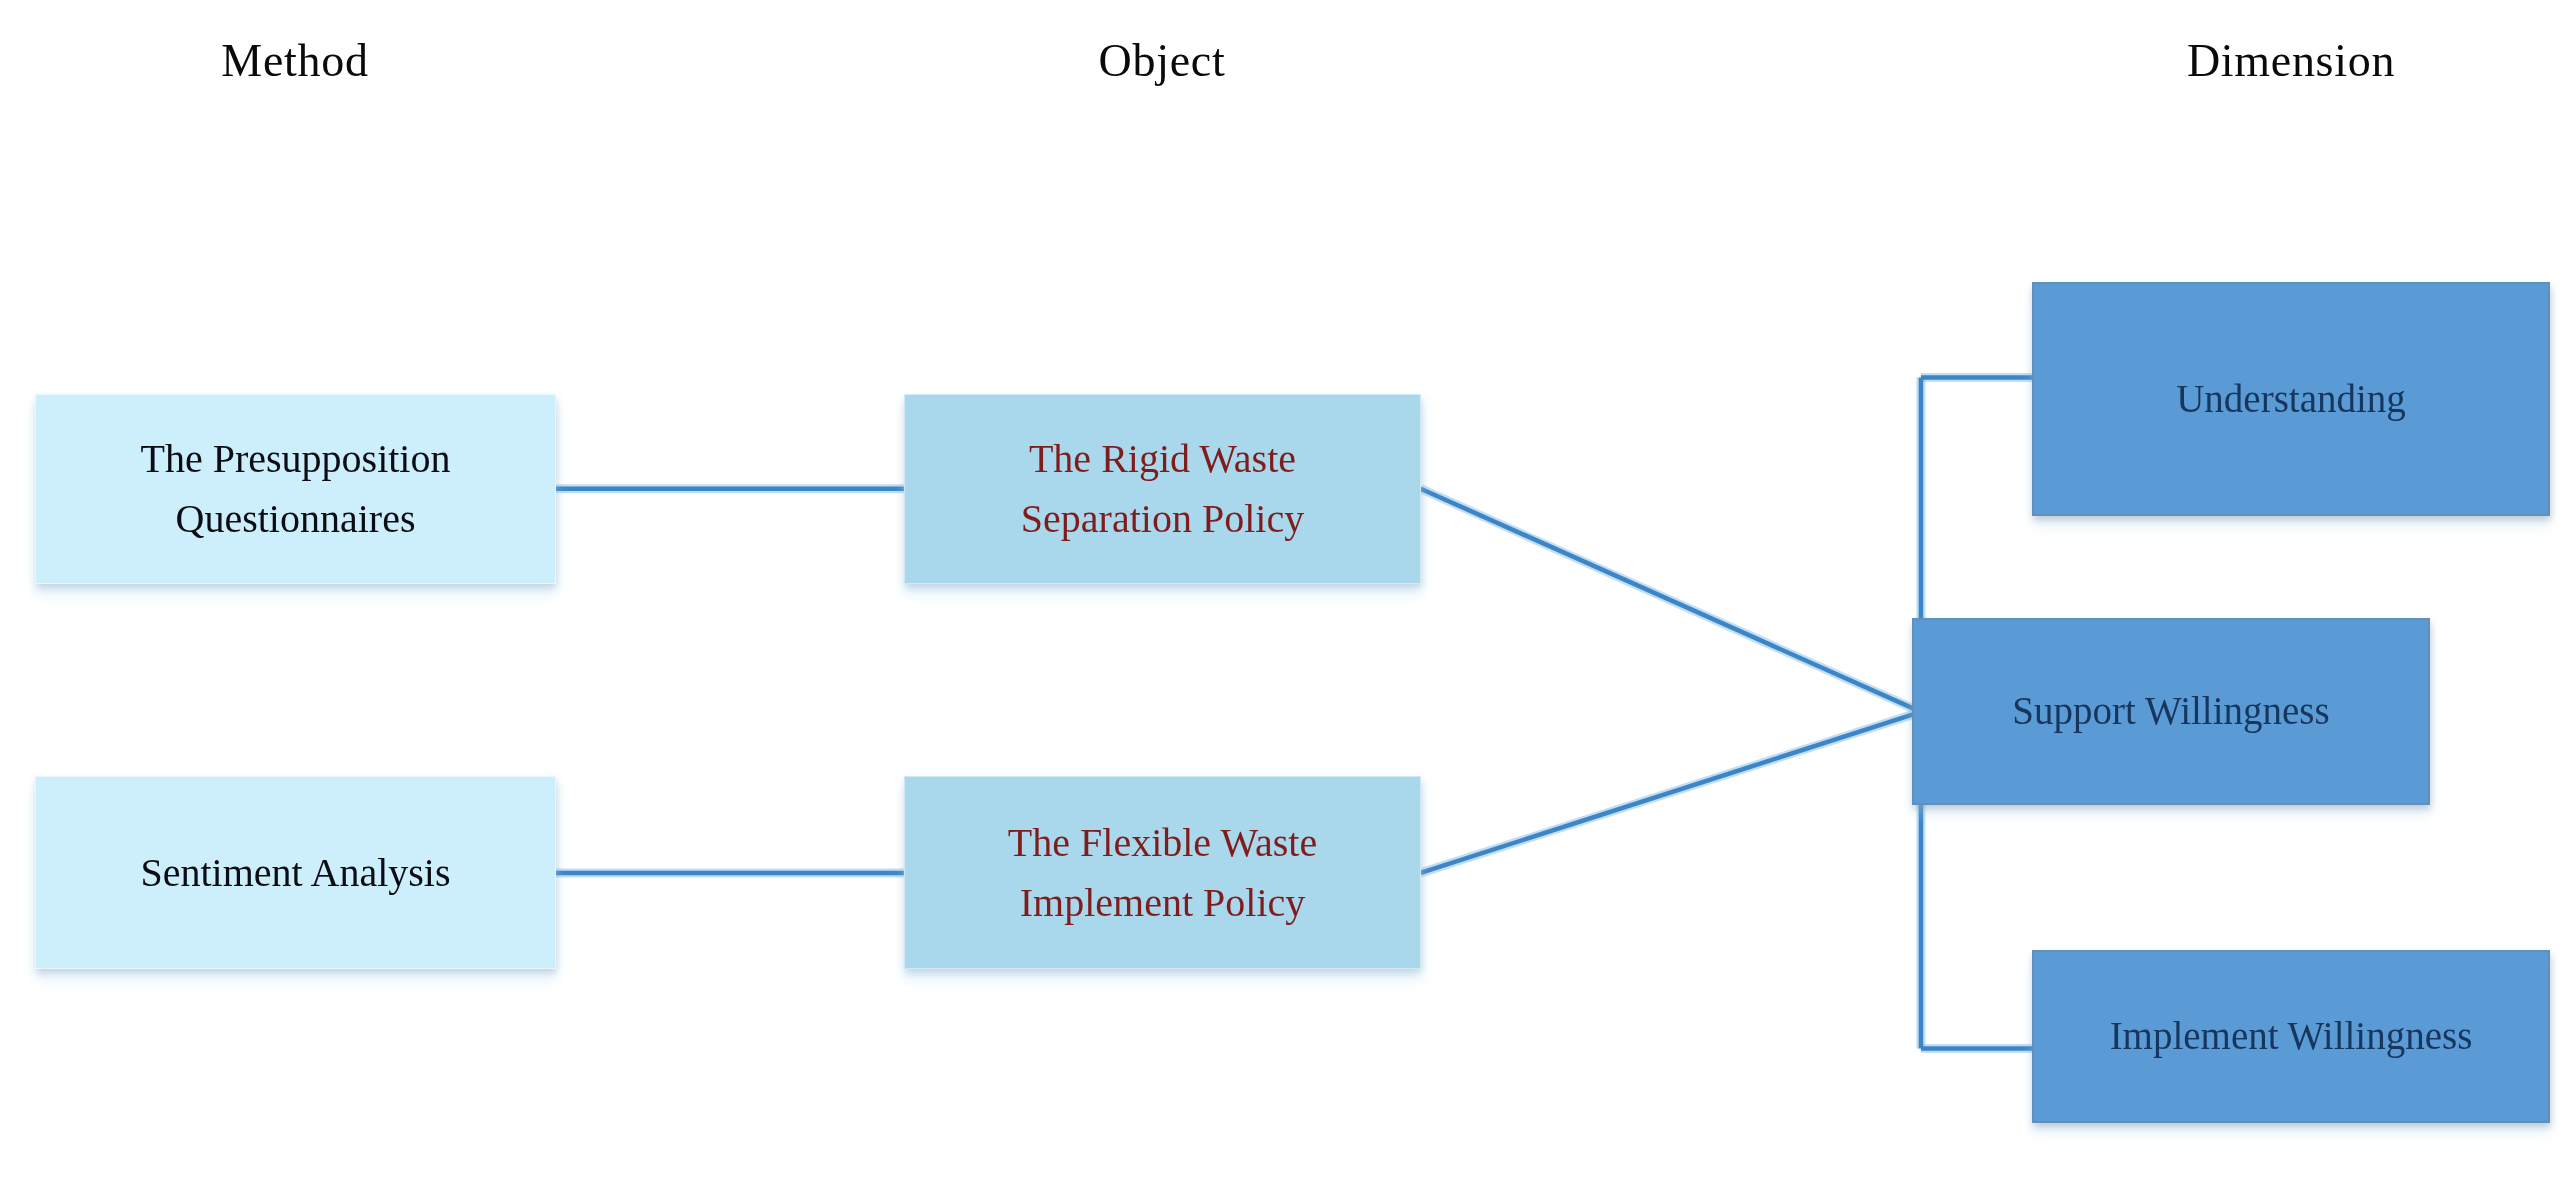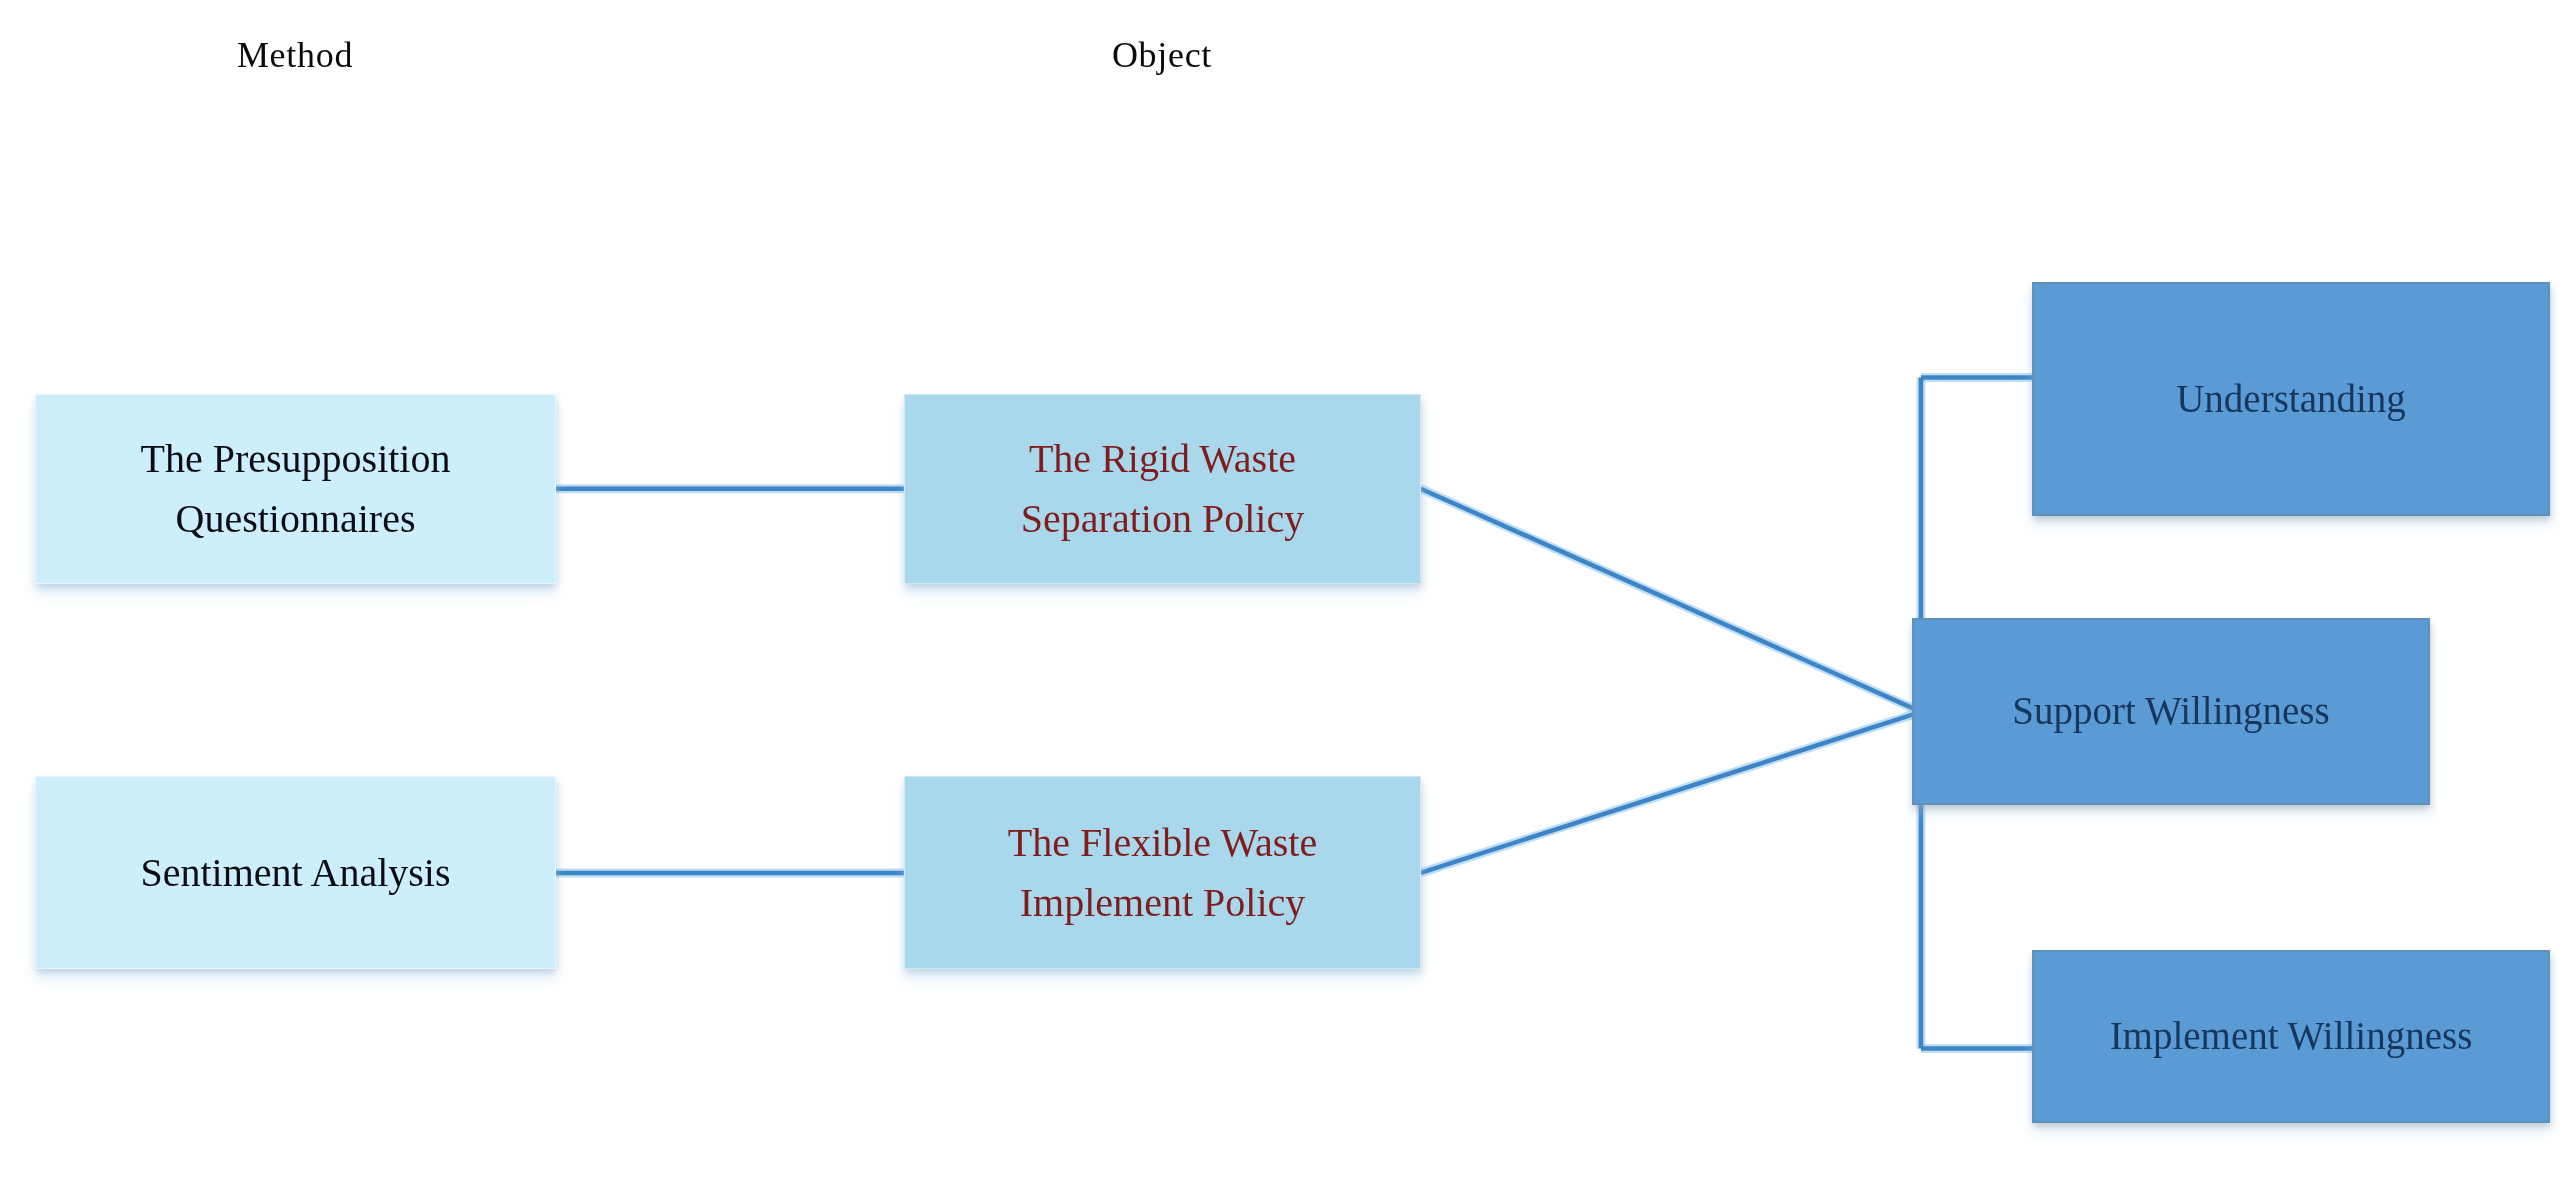--- a/index.html
+++ b/index.html
@@ -19,21 +19,21 @@
     inset: 0;
     width: 2576px;
     height: 1184px;
   }
   
   .col-header {
     position: absolute;
     top: 36px;
     width: 484px;
     text-align: center;
-    font-size: 36px;
+    font-size: 46px;
     letter-spacing: 0.7px;
     color: #0a0a0a;
     line-height: 1.1;
   }
   #hdr-method    { left:   53px; }
   #hdr-object    { left: 920px; }
   #hdr-dimension { left: 2049px; }
 
   
   svg.connectors {
@@ -87,20 +87,21 @@
   #node-support        { left: 1912px; top:  618px; width: 518px; height: 187px; }
   #node-implement      { left: 2032px; top: 950px; width: 518px; height: 173px; }
 </style>
 </head>
 <body>
 
 <div class="canvas">
 
   <div class="col-header" id="hdr-method">Method</div>
   <div class="col-header" id="hdr-object">Object</div>
+  <div class="col-header" id="hdr-dimension">Dimension</div>
 
   <svg class="connectors" viewBox="0 0 3728 1713" xmlns="http://www.w3.org/2000/svg">
     <defs>
       <g id="net">
 
         <path d="M 804 707 L 1308 707"></path>
         <path d="M 804 1263 L 1308 1263"></path>
 
         <path d="M 2056 707 L 2780 1030"></path>
         <path d="M 2056 1263 L 2780 1030"></path>

